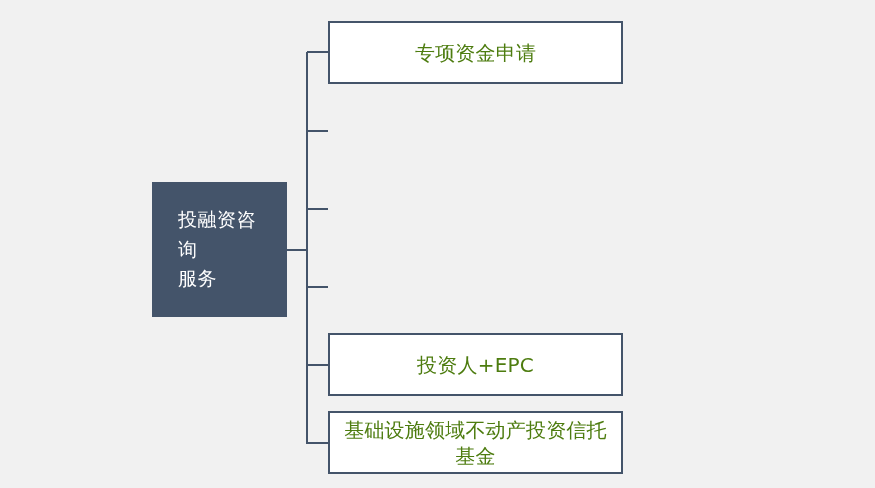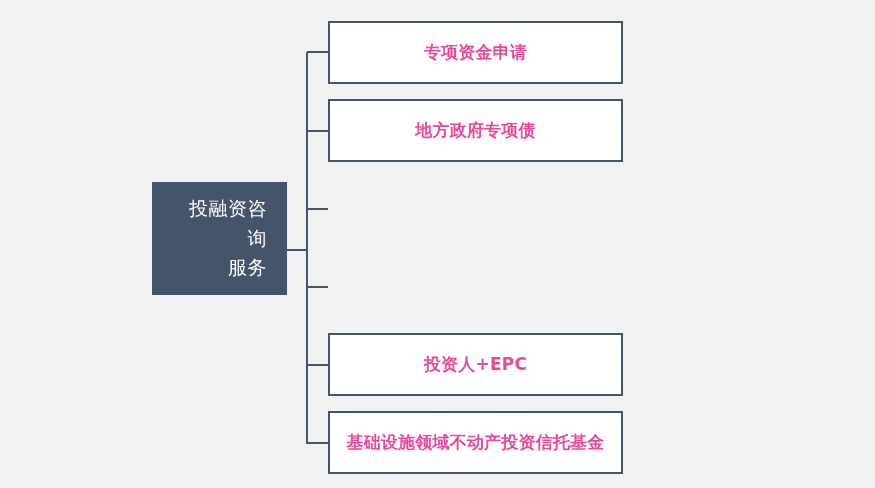--- a/index.html
+++ b/index.html
@@ -31,29 +31,29 @@
     height: 488px;
     pointer-events: none;
   }
 
   
   .root-node {
     position: absolute;
     left: 152px;
     top: 182px;
     width: 135px;
-    height: 113px;
+    height: 135px;
     background: #44546a;
     color: #ffffff;
     display: flex;
     align-items: center;
     justify-content: center;
-    text-align: right;
+    text-align: left;
     box-sizing: border-box;
-    padding: 6px 20px;
+    padding: 6px 26px;
     z-index: 2;
   }
   .root-node .root-label {
     font-size: 19px;
     font-weight: 400;
     line-height: 1.55;
     letter-spacing: 0.5px;
     white-space: pre-line;
   }
 
@@ -66,23 +66,23 @@
     background: #ffffff;
     border: 2px solid #44546a;
     box-sizing: border-box;
     display: flex;
     align-items: center;
     justify-content: center;
     text-align: center;
     z-index: 2;
   }
   .child-node .child-label {
-    font-size: 17px;
-    font-weight: bold;
-    color: #ec4899;
+    font-size: 20px;
+    font-weight: normal;
+    color: #4d7c0f;
     line-height: 1.3;
     letter-spacing: 0.2px;
     padding: 0 8px;
   }
 
   .child-node[data-index="0"] { top: 21px; }
   .child-node[data-index="1"] { top: 99px; }
   .child-node[data-index="2"] { top: 177px; }
   .child-node[data-index="3"] { top: 255px; }
   .child-node[data-index="4"] { top: 333px; }
@@ -111,23 +111,20 @@
 
   <div class="root-node">
     <span class="root-label">投融资咨询
 服务</span>
   </div>
 
   <div class="child-node" data-index="0">
     <span class="child-label">专项资金申请</span>
   </div>
 
-  <div class="child-node" data-index="1">
-    <span class="child-label">地方政府专项债</span>
-  </div>
 
 
 
   <div class="child-node" data-index="4">
     <span class="child-label">投资人+EPC</span>
   </div>
 
   <div class="child-node" data-index="5">
     <span class="child-label">基础设施领域不动产投资信托基金</span>
   </div>

